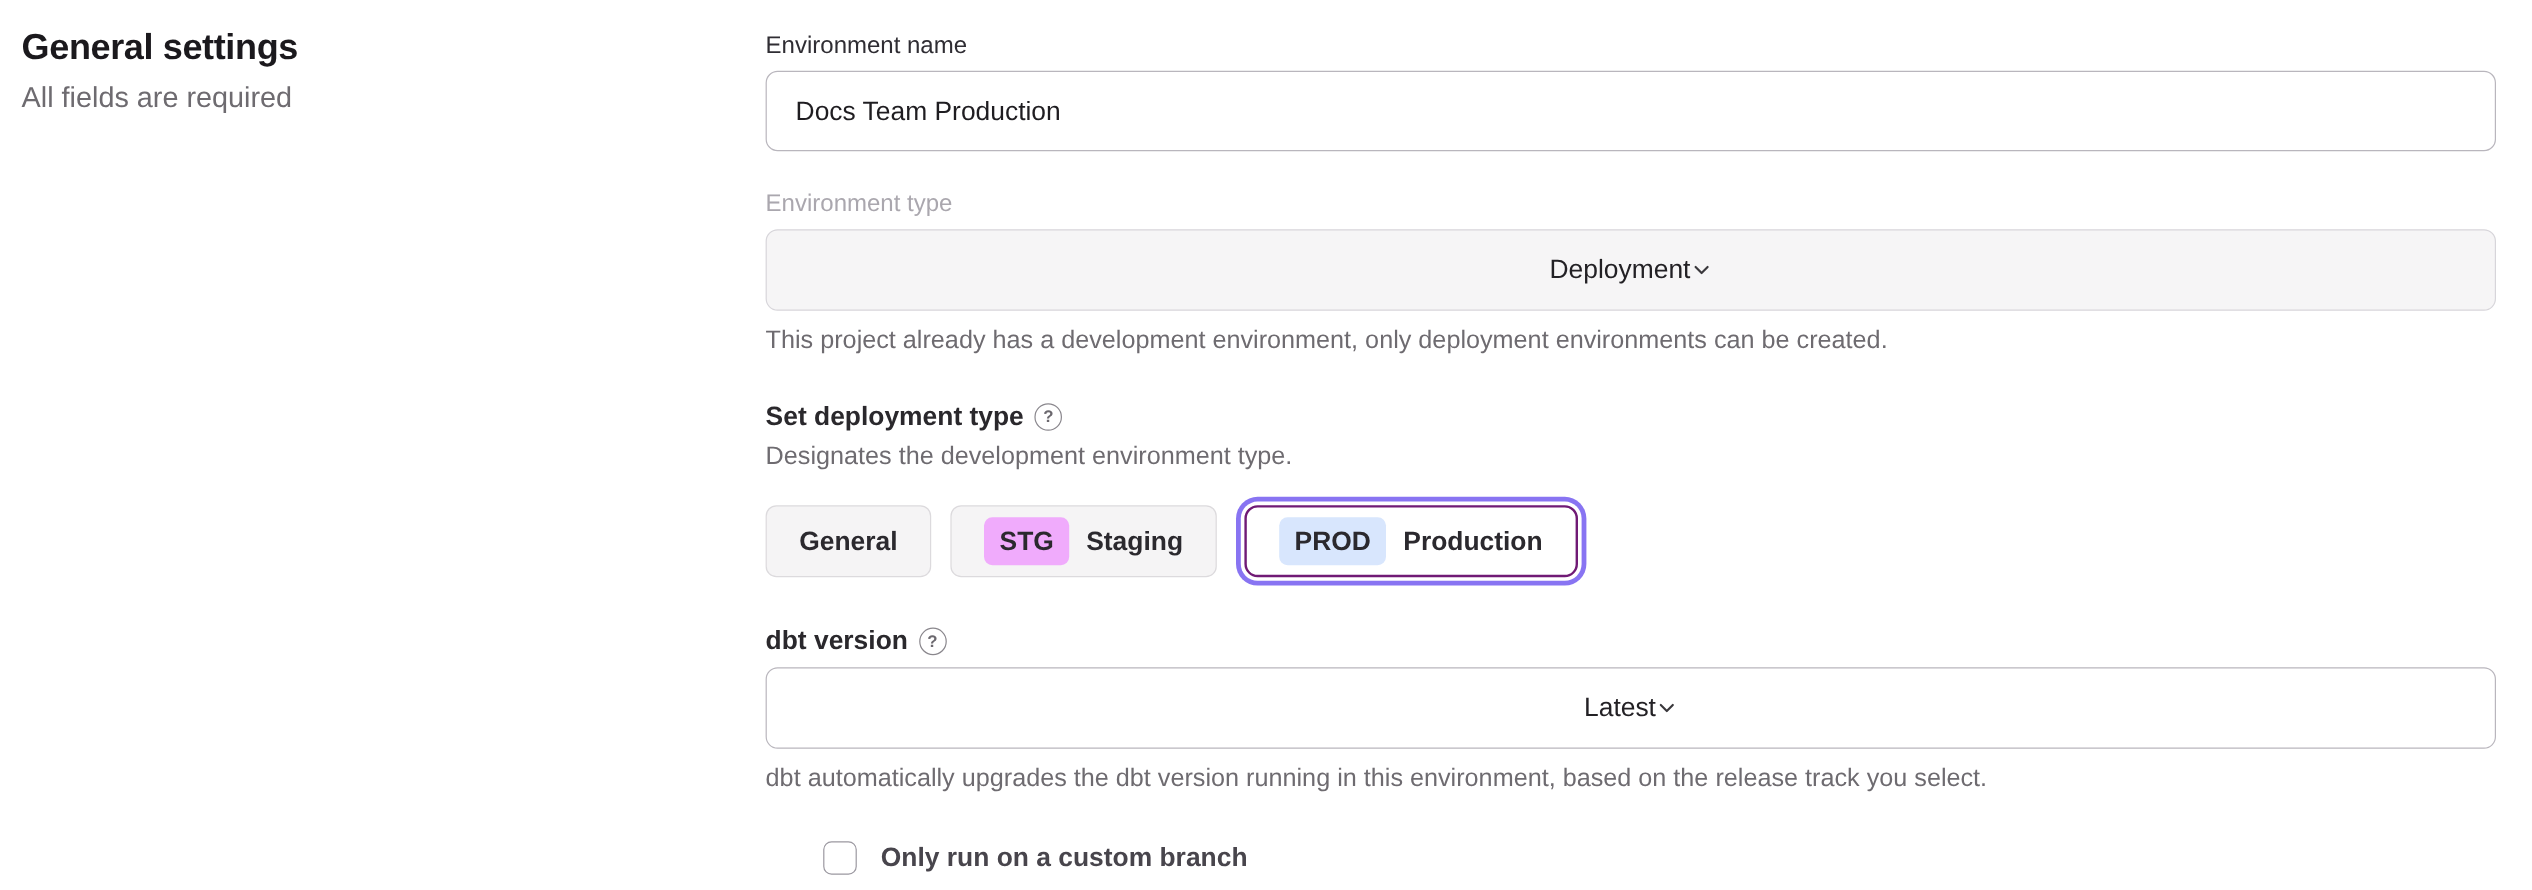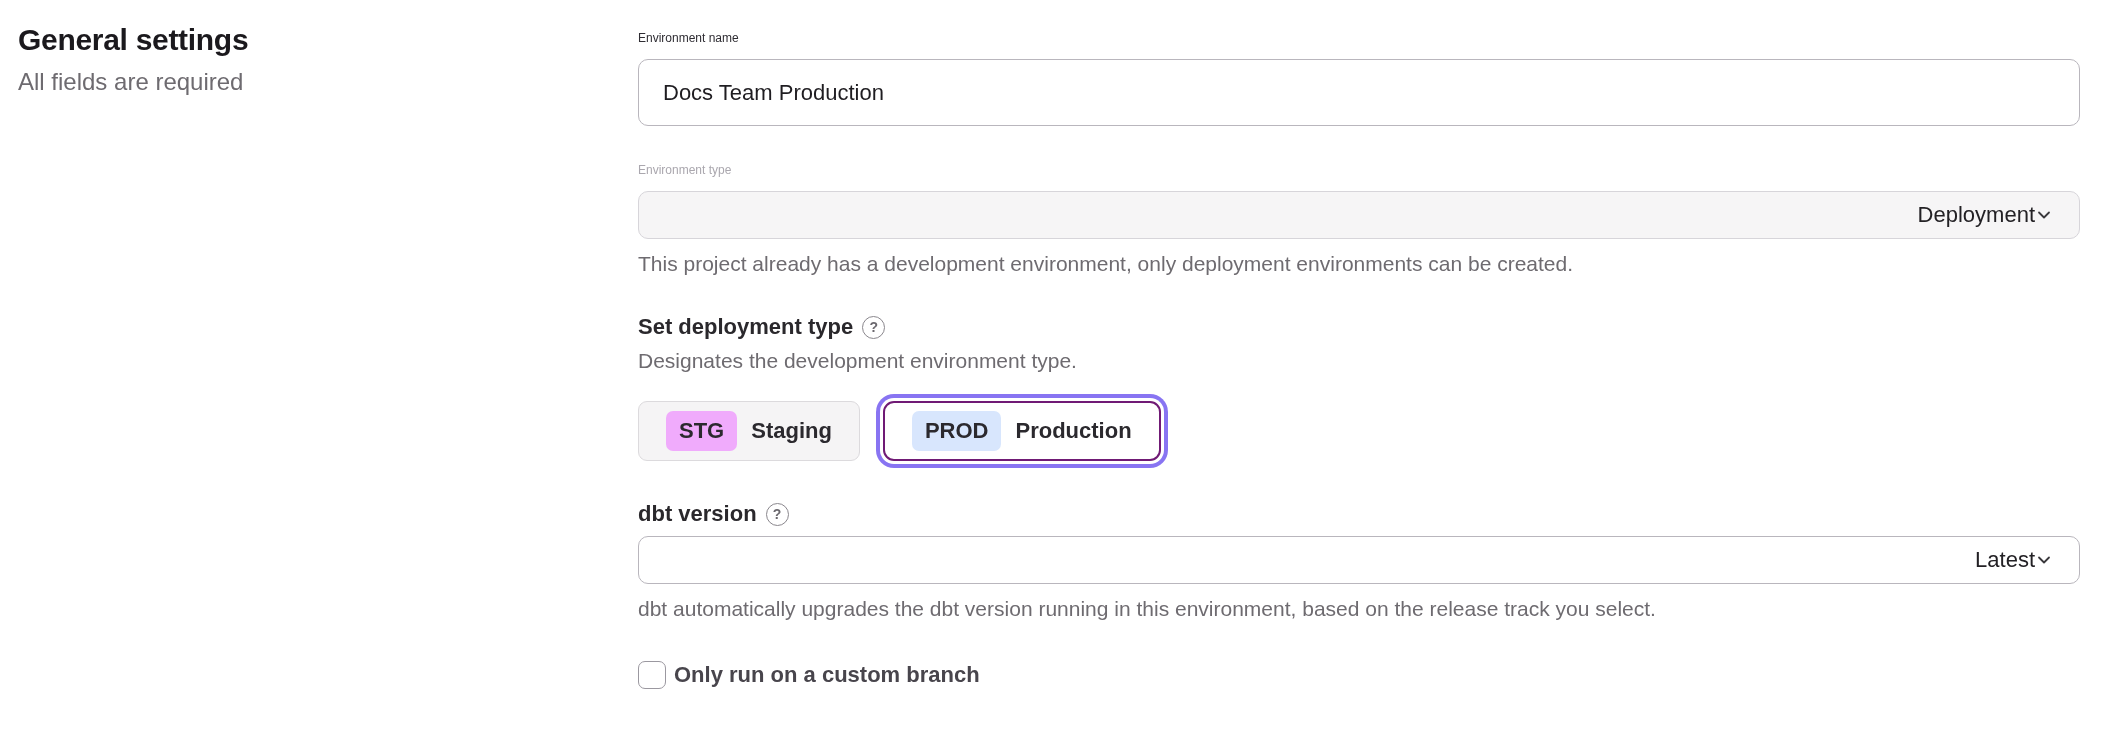--- a/index.html
+++ b/index.html
@@ -16,40 +16,40 @@
   .page-title{
     font-size:30px;font-weight:700;color:#1b191d;
     letter-spacing:-0.3px;line-height:40px;margin:0;
   }
   .page-subtitle{
     font-size:24px;color:#6e6b70;line-height:24px;margin-top:10px;
   }
   
   .form-panel{position:absolute;left:638px;top:26px;width:1442px;}
   .field-label{
-    font-size:12px;font-weight:500;color:#2f2d33;line-height:24px;
+    font-size:20px;font-weight:500;color:#2f2d33;line-height:24px;
   }
   .field-label.disabled{color:#aaa7ae;}
   .section-label{
     font-size:22px;font-weight:700;color:#2a282c;line-height:26px;
     display:flex;align-items:center;gap:9px;
   }
   .helper-text{
     font-size:21px;color:#6e6b70;line-height:24px;
   }
   .text-input{
     box-sizing:border-box;width:100%;height:67px;margin-top:9px;
     border:1px solid #b9b6bd;border-radius:10px;background:#ffffff;
     font-family:"Liberation Sans", sans-serif;
     font-size:22px;color:#1f1d21;padding:4px 24px;outline:none;
   }
   .select{
-    box-sizing:border-box;width:100%;height:48px;margin-top:9px;
+    box-sizing:border-box;width:100%;height:68px;margin-top:9px;
     border:1px solid #b9b6bd;border-radius:10px;background:#ffffff;
-    display:flex;align-items:center;justify-content:flex-end;
+    display:flex;align-items:center;justify-content:center;
     padding:0 26px;cursor:pointer;
   }
   .select.disabled{
     background:#f6f5f6;border-color:#d7d5da;cursor:default;
   }
   .select .select-value{font-size:22px;color:#232125;}
   .chevron{width:18px;height:18px;display:block;}
   .help-badge{
     box-sizing:border-box;width:23px;height:23px;border-radius:50%;
     border:1.5px solid #8a878d;color:#6b686e;
@@ -72,21 +72,21 @@
     font-size:22px;font-weight:600;color:#2b292e;
   }
   .badge-gray{background:#f0abfc;}
   .badge-blue{background:#d8e6fd;}
   .type-btn.selected{
     background:#ffffff;border:2px solid #701a75;border-radius:11px;
     box-shadow:0 0 0 3px #ffffff, 0 0 0 7px #8874f2;
     margin:0 7px;
   }
   
-  .checkbox-row{display:flex;align-items:center;gap:8px;margin-top:40px;}
+  .checkbox-row{display:flex;align-items:center;gap:20px;margin-top:40px;margin-left:48px;}
   .checkbox{
     box-sizing:border-box;width:28px;height:28px;border-radius:7px;
     border:1.5px solid #9b98a0;background:#ffffff;cursor:pointer;flex:none;
   }
   .checkbox-label{font-size:22px;font-weight:600;color:#48454c;line-height:28px;}
   
   .mt-32{margin-top:32px;}
   .mt-38{margin-top:38px;}
   .mt-36{margin-top:33px;}
   .mt-12{margin-top:13px;}
@@ -118,20 +118,23 @@
 
   
   <div class="section-label mt-38">
     <span>Set deployment type</span>
     <span class="help-badge">?</span>
   </div>
   <div class="helper-text mt-8">Designates the development environment type.</div>
 
   <div class="btn-row">
     <button class="type-btn">
+      <span>General</span>
+    </button>
+    <button class="type-btn">
       <span class="btn-badge badge-gray">STG</span>
       <span>Staging</span>
     </button>
     <button class="type-btn selected">
       <span class="btn-badge badge-blue">PROD</span>
       <span>Production</span>
     </button>
   </div>
 
   

